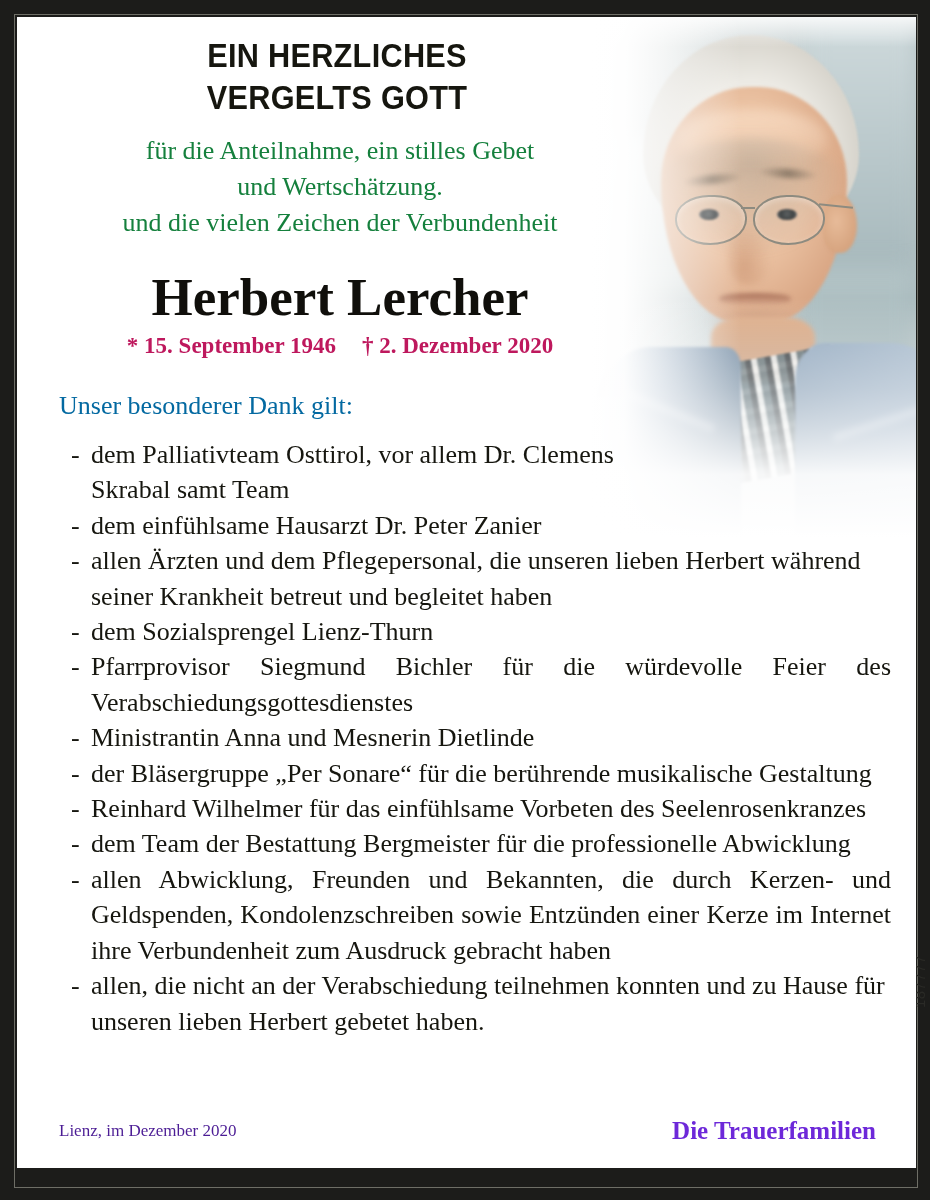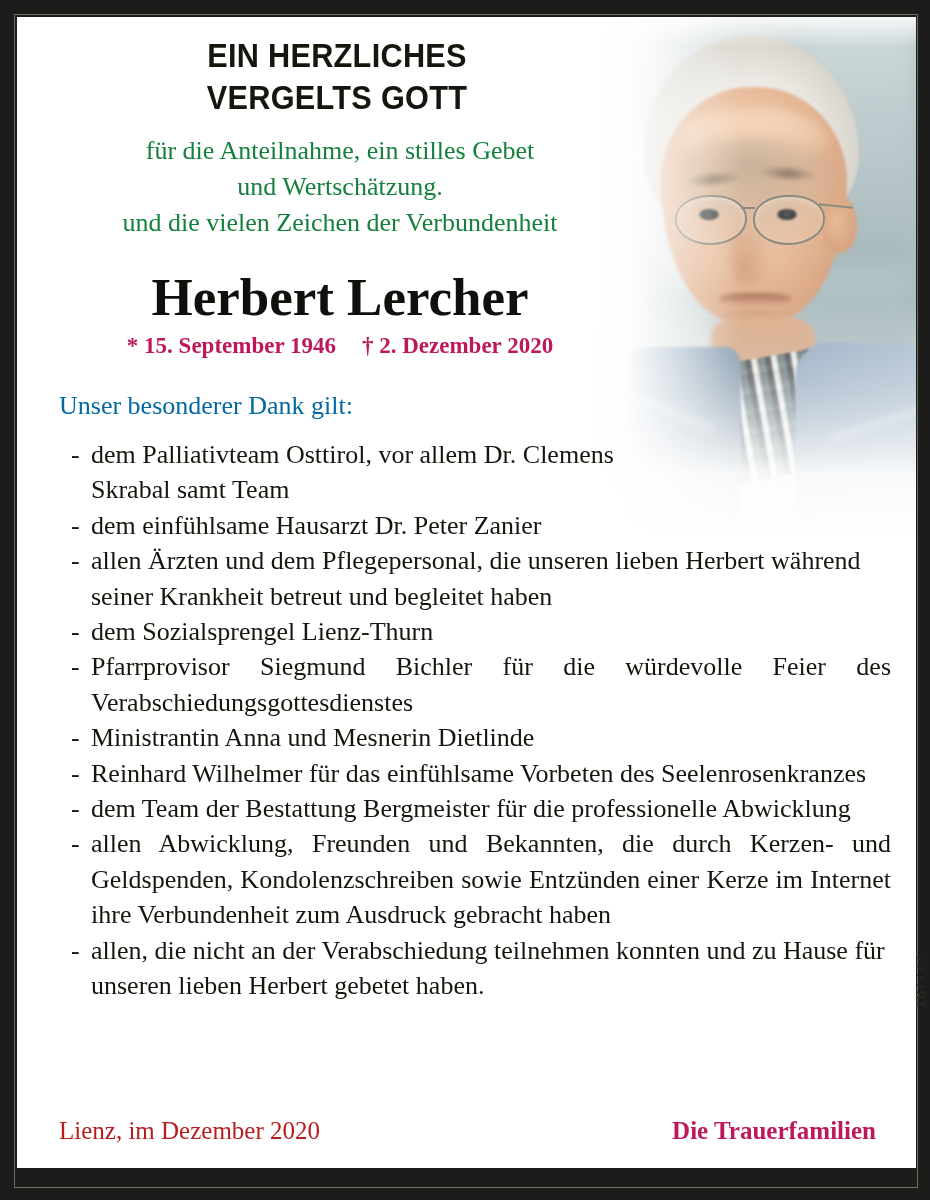--- a/index.html
+++ b/index.html
@@ -366,32 +366,32 @@
     top: 0;
   }
   .thanks-item.no-justify { text-align: left; }
   
   .thanks-item.narrow { width: 560px; }
 
   .footer-place {
     position: absolute;
     left: 42px;
     top: 1098px;
-    font-size: 25px;
+    font-size: 17px;
     line-height: 32px;
-    color: #b91c1c;
+    color: #4c1d95;
   }
   .footer-family {
     position: absolute;
     right: 40px;
     top: 1098px;
     font-size: 25px;
     line-height: 32px;
     font-weight: bold;
-    color: #be185d;
+    color: #6d28d9;
   }
 
   
   .ref-number {
     position: absolute;
     right: 2px;
     top: 955px;
     font-family: "Liberation Sans", "DejaVu Sans", sans-serif;
     font-size: 15px;
     letter-spacing: 0.5px;
@@ -473,20 +473,21 @@
 
       <div class="thanks-intro">Unser besonderer Dank gilt:</div>
 
       <ul class="thanks-list">
         <li class="thanks-item narrow no-justify">dem Palliativteam Osttirol, vor allem Dr. Clemens Skrabal samt Team</li>
         <li class="thanks-item no-justify">dem einfühlsame Hausarzt Dr. Peter Zanier</li>
         <li class="thanks-item no-justify">allen Ärzten und dem Pflegepersonal, die unseren lieben Herbert während seiner Krankheit betreut und begleitet haben</li>
         <li class="thanks-item no-justify">dem Sozialsprengel Lienz-Thurn</li>
         <li class="thanks-item">Pfarrprovisor Siegmund Bichler für die würdevolle Feier des Verabschiedungsgottesdienstes</li>
         <li class="thanks-item no-justify">Ministrantin Anna und Mesnerin Dietlinde</li>
+        <li class="thanks-item">der Bläsergruppe „Per Sonare“ für die berührende musikalische Gestaltung</li>
         <li class="thanks-item">Reinhard Wilhelmer für das einfühlsame Vorbeten des Seelenrosenkranzes</li>
         <li class="thanks-item">dem Team der Bestattung Bergmeister für die professionelle Abwicklung</li>
         <li class="thanks-item">allen Abwicklung, Freunden und Bekannten, die durch Kerzen- und Geldspenden, Kondolenzschreiben sowie Entzünden einer Kerze im Internet ihre Verbundenheit zum Ausdruck gebracht haben</li>
         <li class="thanks-item no-justify">allen, die nicht an der Verabschiedung teilnehmen konnten und zu Hause für unseren lieben Herbert gebetet haben.</li>
       </ul>
 
       <div class="footer-place">Lienz, im Dezember 2020</div>
       <div class="footer-family">Die Trauerfamilien</div>
 
     </div>

